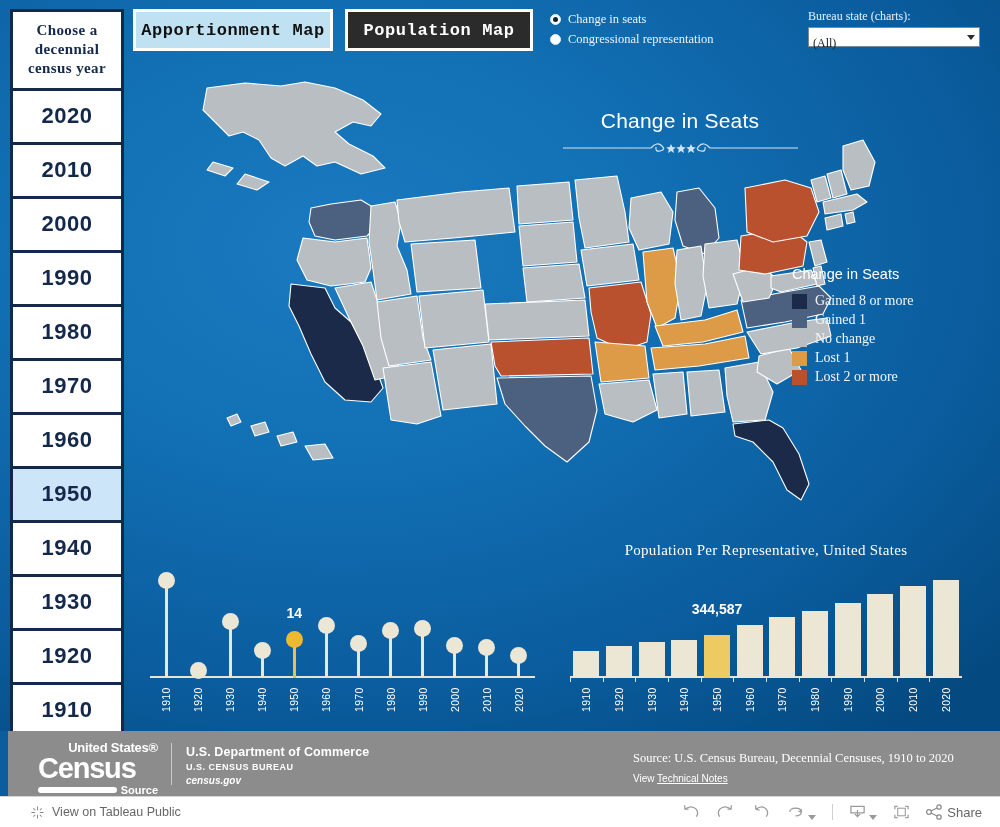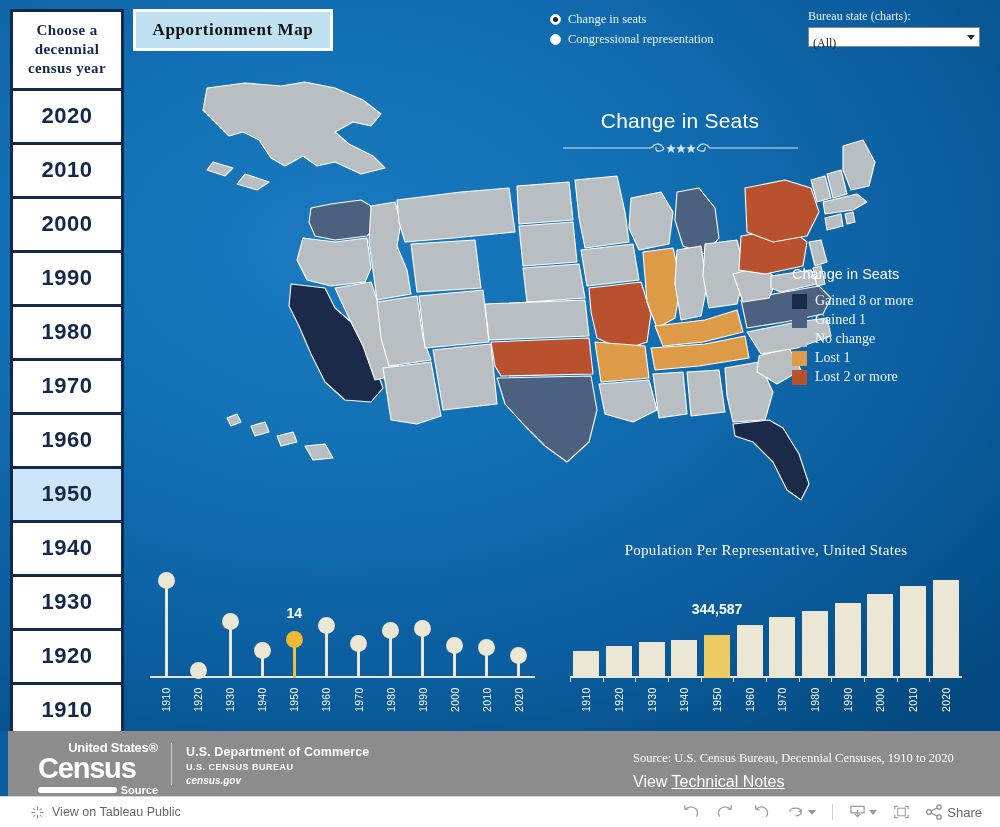--- a/index.html
+++ b/index.html
@@ -32,21 +32,21 @@
   .year-btn {
     background: #ffffff; color: #14284b; text-align: center;
     font-weight: bold; font-size: 22px; letter-spacing: .5px;
     padding: 12px 0 13px; cursor: pointer;
   }
   .year-btn.selected { background: #cde5f8; }
 
   
   .tab {
     position: absolute; top: 9px; height: 42px; cursor: pointer;
-    font-family: Liberation Serif, serif; font-weight: bold; font-size: 17px;
+    font-family: Liberation Mono, monospace; font-weight: bold; font-size: 17px;
     display: flex; align-items: center; justify-content: center;
     letter-spacing: .6px;
   }
   .tab-appt { left: 133px; width: 200px; background: #bfe1f2; color: #111; border: 3px solid #ffffff; }
   .tab-pop  { left: 345px; width: 188px; background: #2b2b2b; color: #ffffff; border: 3px solid #ffffff; }
 
   .radios { position: absolute; left: 550px; top: 12px; }
   .radio-row { display: flex; align-items: center; gap: 7px; margin-bottom: 5px; cursor: pointer; }
   .radio-dot {
     width: 11px; height: 11px; border-radius: 50%;
@@ -140,33 +140,33 @@
   .logo .l2 { font-size: 29px; font-weight: bold; line-height: 29px; letter-spacing: -1.2px; }
   .logo .l3 { display: flex; align-items: center; gap: 4px; margin-top: 1px; }
   .logo .l3 .bar3 { flex: 1; height: 6px; background: #fff; border-radius: 3px; }
   .logo .l3 .txt { font-size: 11px; font-weight: bold; }
   .logo-sep { position: absolute; left: 163px; top: 12px; width: 1px; height: 42px; background: #c9c9c9; }
   .dept { position: absolute; left: 178px; top: 14px; color: #ffffff; }
   .dept .d1 { font-size: 12.5px; font-weight: bold; letter-spacing: .1px; }
   .dept .d2 { font-size: 9px; font-weight: bold; letter-spacing: .5px; margin-top: 3px; }
   .dept .d3 { font-size: 10px; font-style: italic; font-weight: bold; margin-top: 3px; }
   .source { position: absolute; left: 625px; top: 20px; color: #ffffff; font-family: "Liberation Serif", serif; font-size: 12.5px; }
-  .viewnotes { position: absolute; left: 625px; top: 42px; color: #ffffff; font-size: 16px; text-align: right; }
+  .viewnotes { position: absolute; left: 625px; top: 42px; color: #ffffff; font-size: 10px; text-align: right; }
   .viewnotes a { color: #ffffff; text-decoration: underline; cursor: pointer; }
 
   
   .tbar {
     position: absolute; left: 0; top: 796px; width: 1000px; height: 31px;
     background: #ffffff; border-top: 1px solid #d4d4d4;
     display: flex; align-items: center;
   }
   .tb-left { display: flex; align-items: center; gap: 7px; margin-left: 30px; cursor: pointer; }
   .tb-left .lab { font-size: 12.5px; color: #666666; }
   .tb-right { position: absolute; right: 18px; display: flex; align-items: center; gap: 16px; }
-  .tb-icon { cursor: pointer; display: flex; align-items: center; gap: 3px; color: #888; }
+  .tb-icon { cursor: pointer; display: flex; align-items: flex-end; gap: 3px; color: #888; }
   .tb-sep { width: 1px; height: 16px; background: #d0d0d0; }
   .share-lab { font-size: 13px; color: #666; }
 </style>
 </head>
 <body>
 
 <div class="viz">
 
   <div class="year-panel">
     <div class="year-head">Choose a decennial census year</div>
@@ -180,20 +180,21 @@
         <div class="year-btn" style="margin-bottom: 3px;">1960</div>
         <div class="year-btn selected" style="margin-bottom: 3px;">1950</div>
         <div class="year-btn" style="margin-bottom: 3px;">1940</div>
         <div class="year-btn" style="margin-bottom: 3px;">1930</div>
         <div class="year-btn" style="margin-bottom: 3px;">1920</div>
         <div class="year-btn" style="margin-bottom: 3px;">1910</div>
       </div>
   </div>
 
   <div class="tab tab-appt">Apportionment Map</div>
+  <div class="tab tab-pop">Population Map</div>
 
   <div class="radios">
     <div class="radio-row">
       <span class="radio-dot on"></span>
       <span class="radio-label">Change in seats</span>
     </div>
     <div class="radio-row">
       <span class="radio-dot"></span>
       <span class="radio-label">Congressional representation</span>
     </div>

